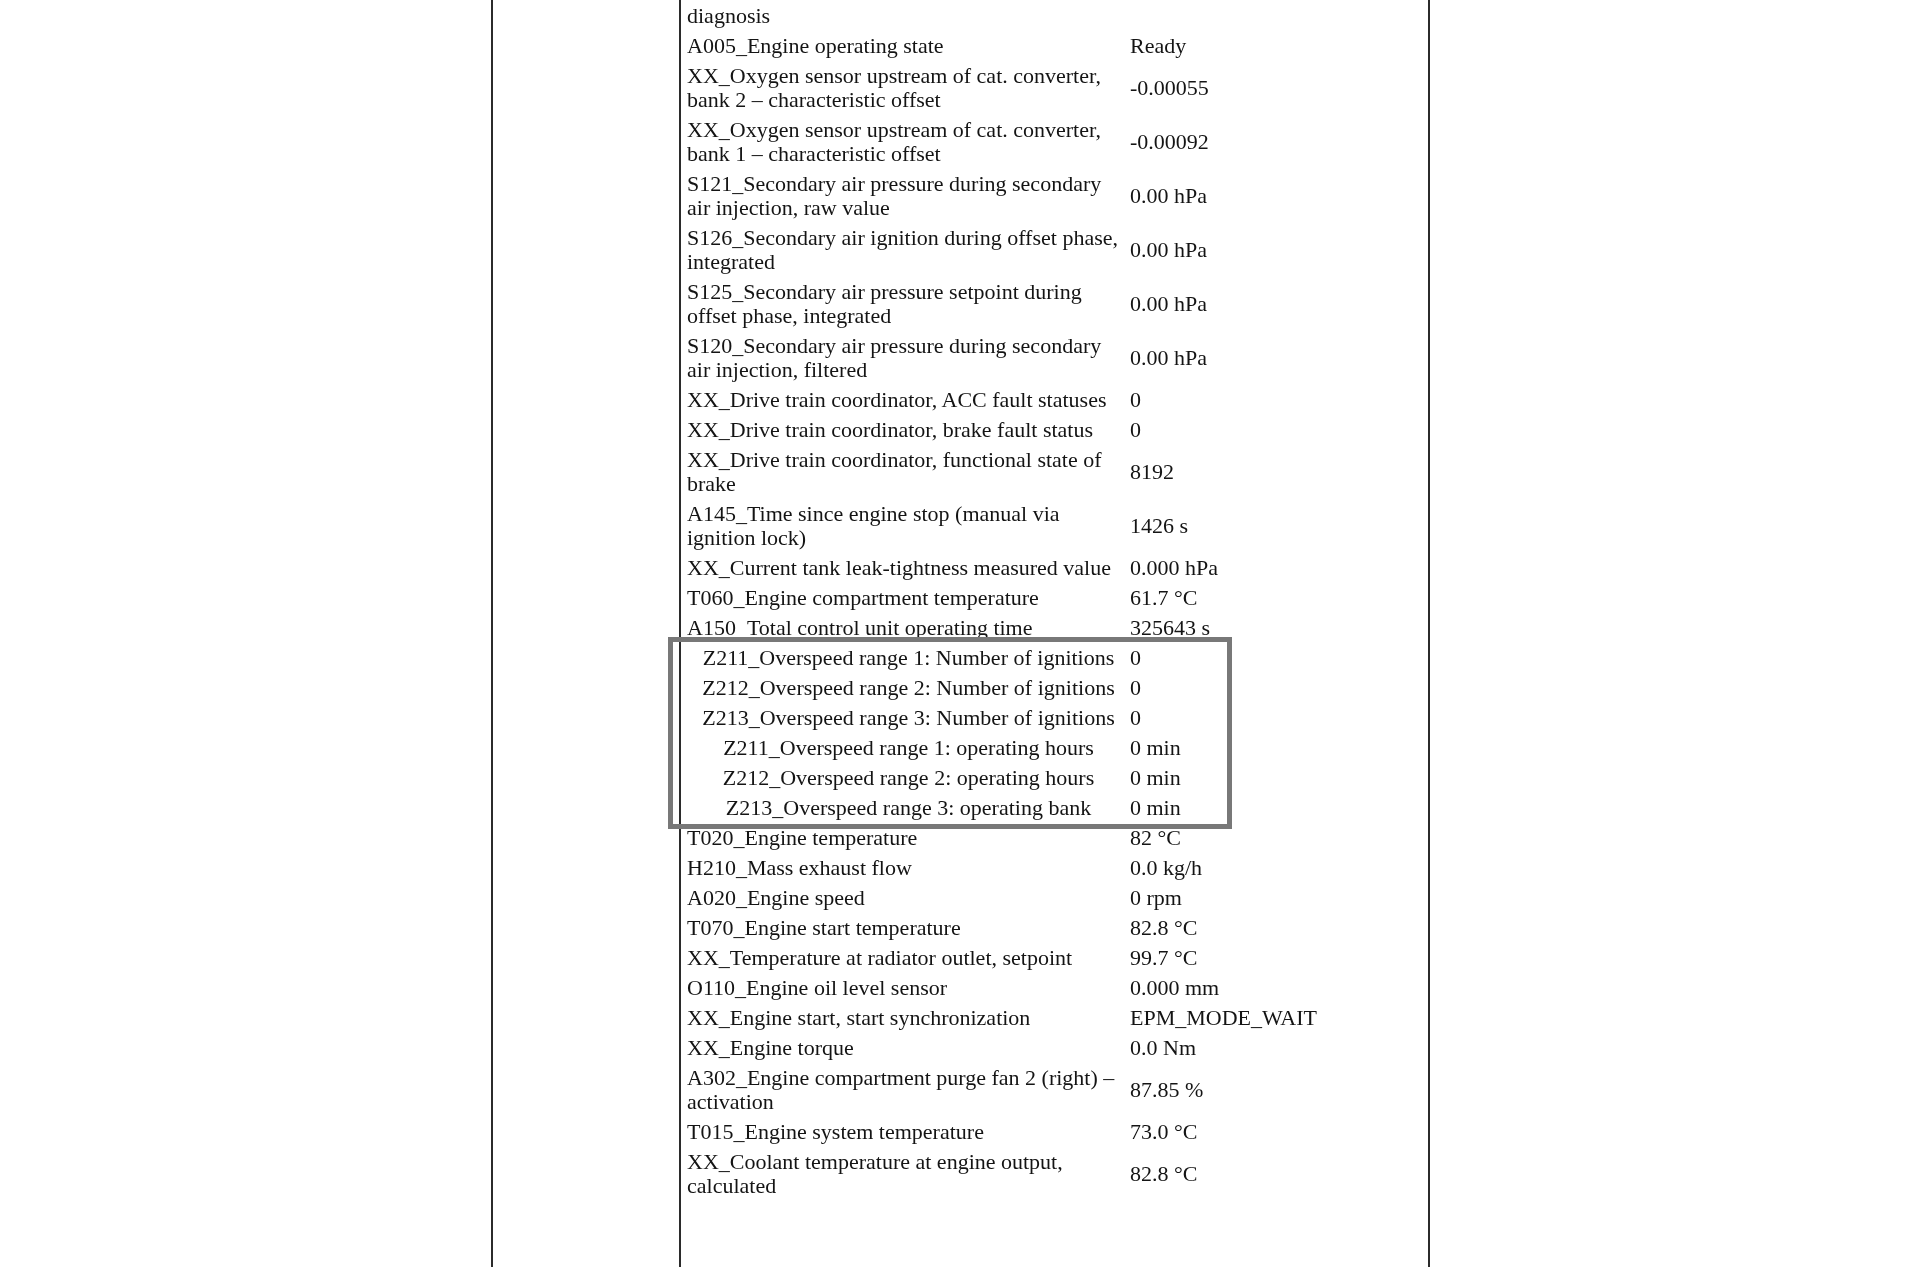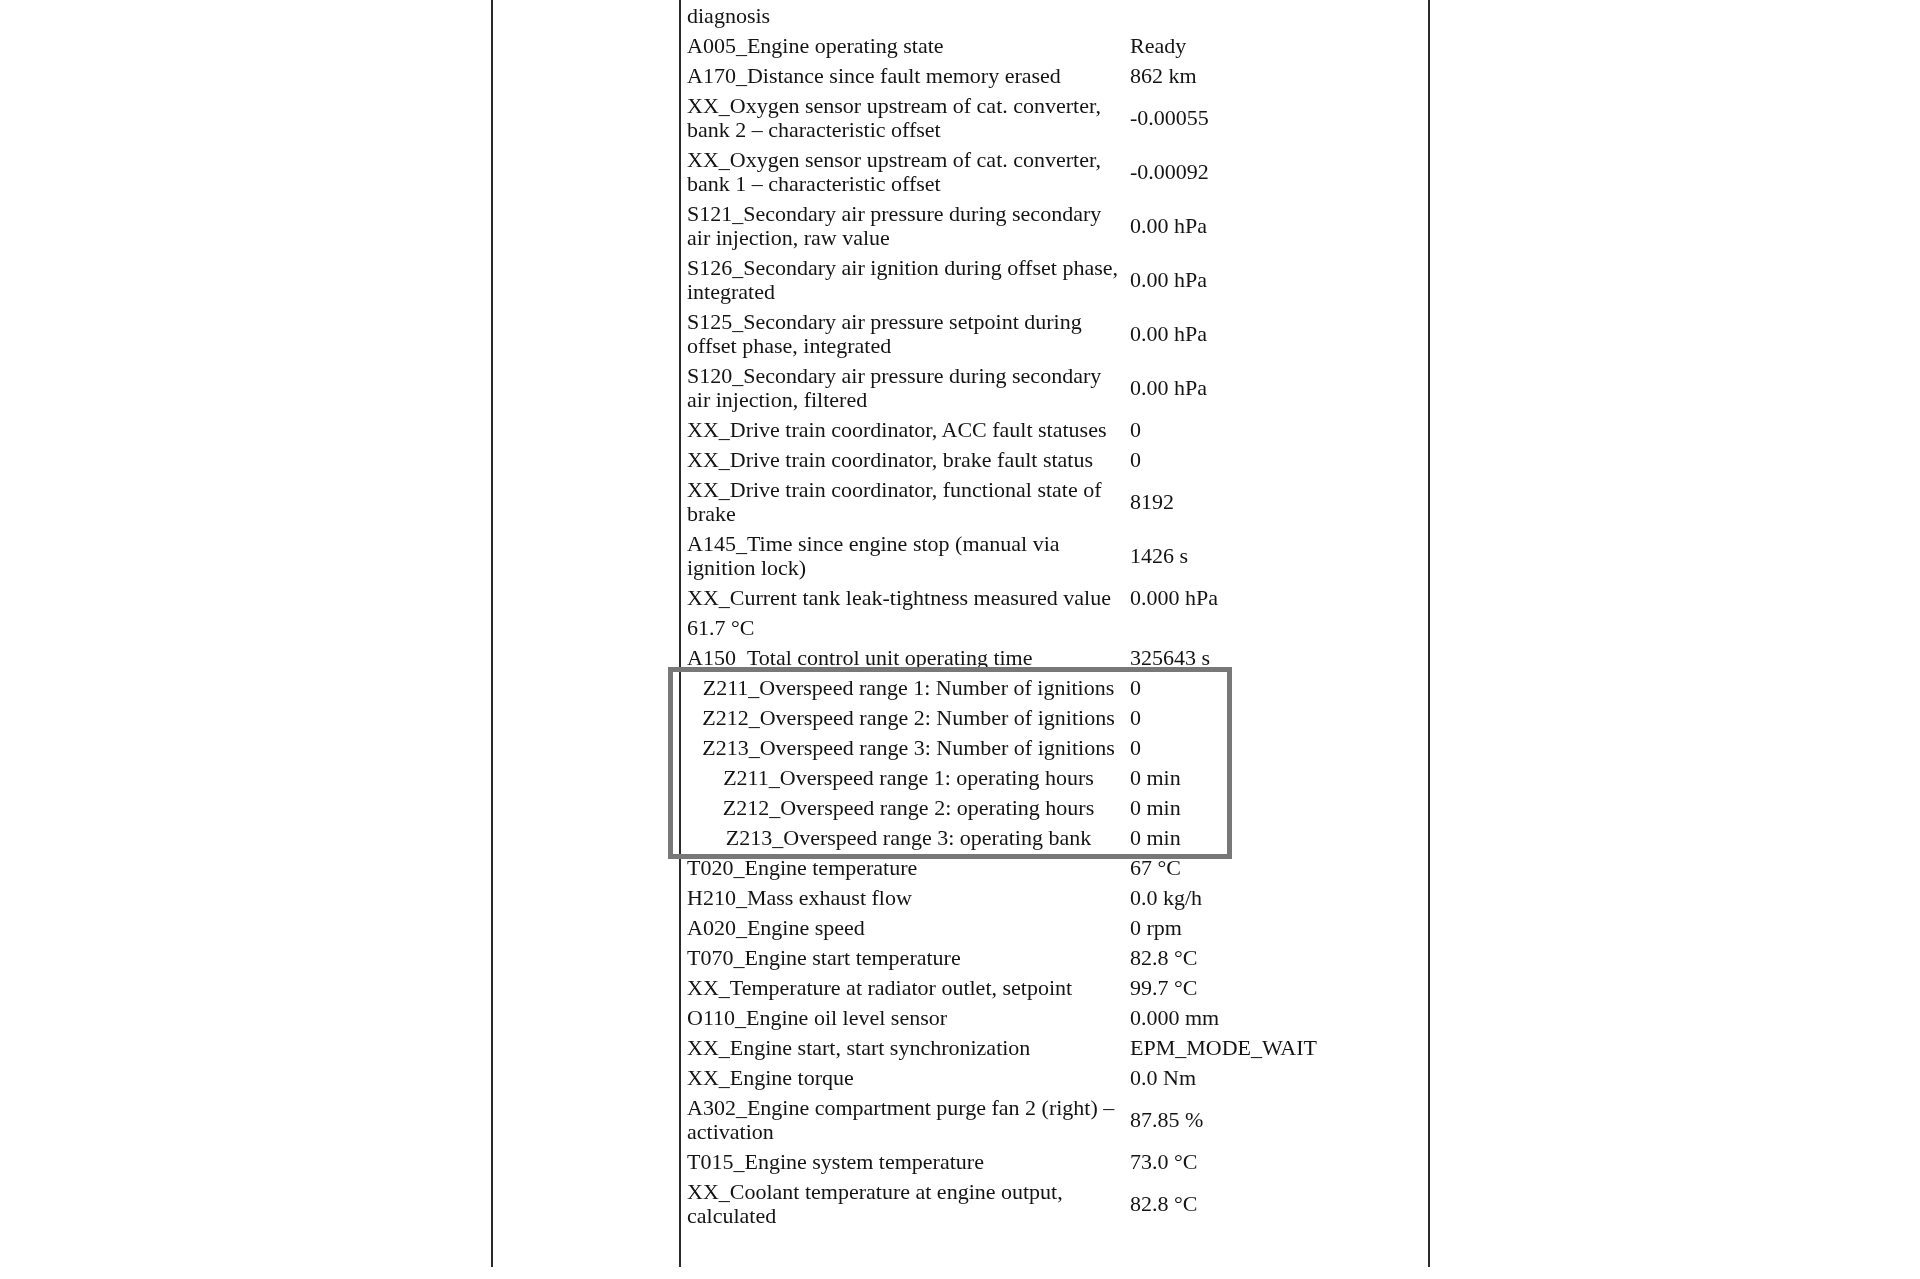--- a/index.html
+++ b/index.html
@@ -81,24 +81,20 @@
     <div class="cell name">diagnosis</div>
     <div class="cell value"></div>
   </div>
 
   <div class="row">
     <div class="cell name">A005_Engine operating state</div>
     <div class="cell value">Ready</div>
   </div>
 
 
-  <div class="row">
-    <div class="cell name">A170_Distance since fault memory erased</div>
-    <div class="cell value">862 km</div>
-  </div>
 
   <div class="row">
     <div class="cell name">XX_Oxygen sensor upstream of cat. converter,
 bank 2 – characteristic offset</div>
     <div class="cell value">-0.00055</div>
   </div>
 
   <div class="row">
     <div class="cell name">XX_Oxygen sensor upstream of cat. converter,
 bank 1 – characteristic offset</div>
@@ -150,20 +146,21 @@
 ignition lock)</div>
     <div class="cell value">1426 s</div>
   </div>
 
   <div class="row">
     <div class="cell name">XX_Current tank leak-tightness measured value</div>
     <div class="cell value">0.000 hPa</div>
   </div>
 
   <div class="row">
+    <div class="cell name">T060_Engine compartment temperature</div>
     <div class="cell value">61.7 °C</div>
   </div>
 
   <div class="row">
     <div class="cell name">A150_Total control unit operating time</div>
     <div class="cell value">325643 s</div>
   </div>
 </div>
     <div class="z-group">
       <div class="highlight-box" style="border-color: rgb(120, 120, 120);"></div>
@@ -195,21 +192,21 @@
 
   <div class="row">
     <div class="cell name">Z213_Overspeed range 3: operating bank</div>
     <div class="cell value">0 min</div>
   </div>
 </div>
     </div>
     <div>
   <div class="row">
     <div class="cell name">T020_Engine temperature</div>
-    <div class="cell value">67 °C</div>
+    <div class="cell value">82 °C</div>
   </div>
 
   <div class="row">
     <div class="cell name">H210_Mass exhaust flow</div>
     <div class="cell value">0.0 kg/h</div>
   </div>
 
   <div class="row">
     <div class="cell name">A020_Engine speed</div>
     <div class="cell value">0 rpm</div>

